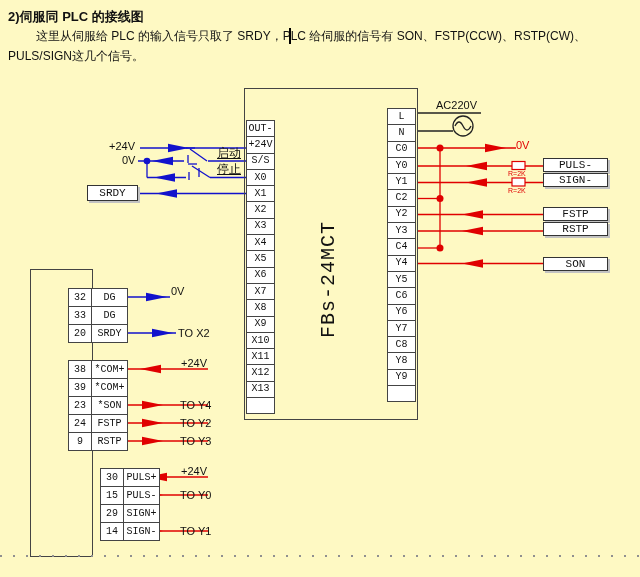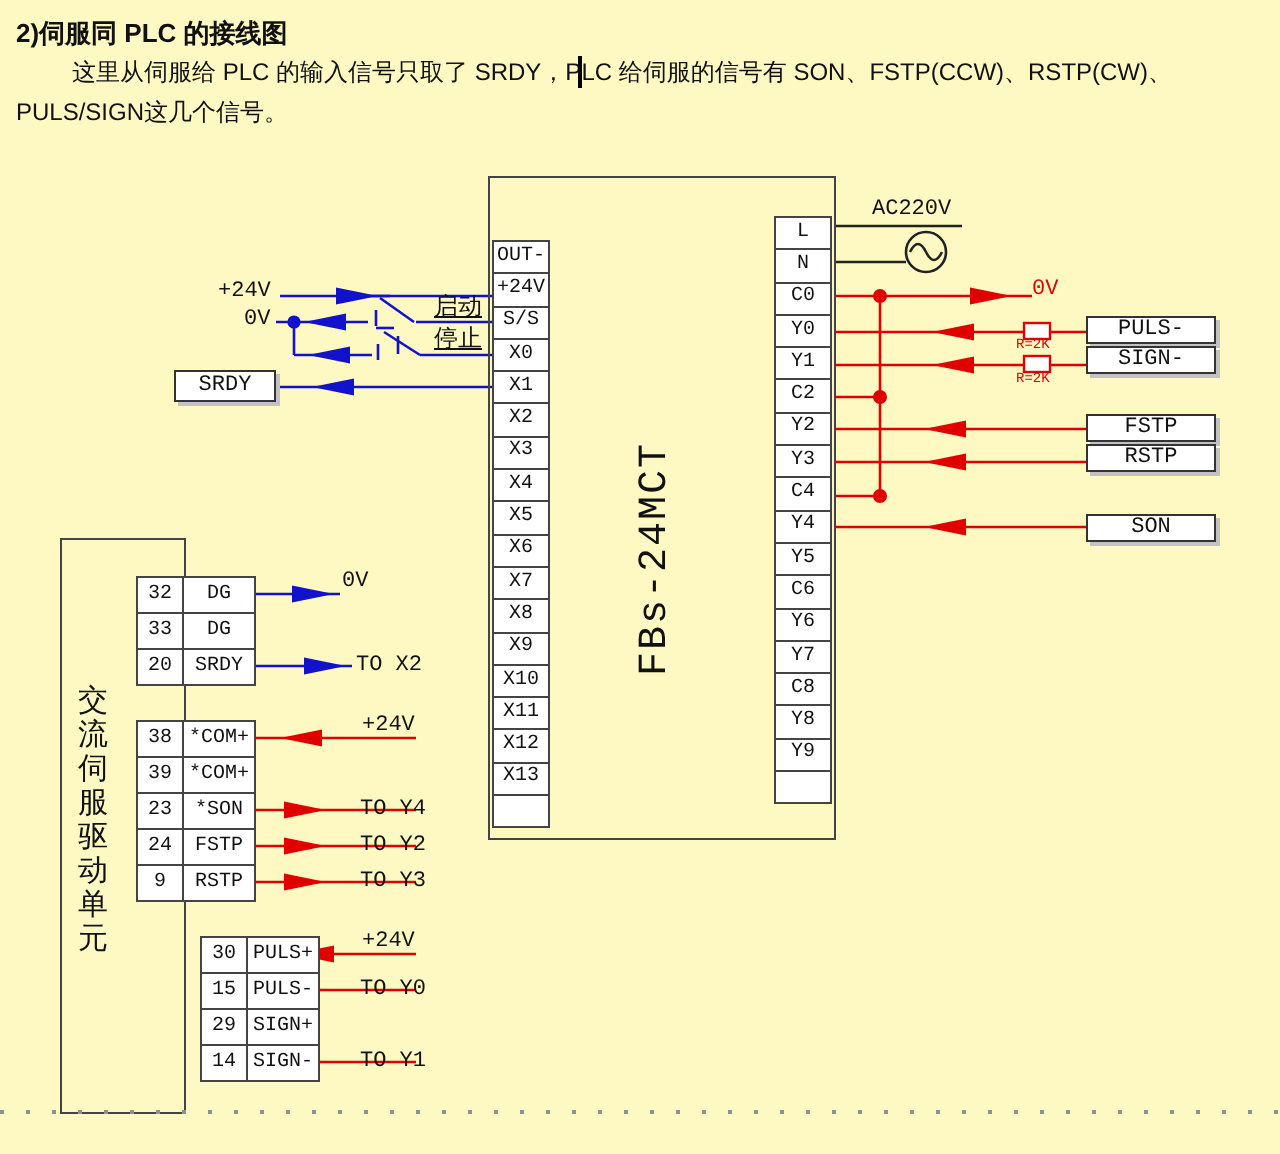--- a/index.html
+++ b/index.html
@@ -2,21 +2,21 @@
 <html><head>
 <meta charset="utf-8">
 <style>
   html,body{margin:0;padding:0;background:#fff;}
   .canvas{position:relative;width:640px;height:577px;background:#fef9c3;overflow:hidden;
           font-family:"Liberation Sans","DejaVu Sans",sans-serif;color:#111;}
   .abs{position:absolute;}
   .doc-title{font-size:13px;font-weight:bold;white-space:nowrap;}
   .doc-body{font-size:12px;white-space:nowrap;}
   .caret{width:2px;height:16px;background:#000;}
-  .lbl{position:absolute;font-family:Liberation Mono, monospace;
+  .lbl{position:absolute;font-family:Liberation Sans, sans-serif;
        font-size:11px;color:#111;white-space:nowrap;line-height:11px;}
   .lbl.red{color:#e00000;}
   .lbl.tiny{font-size:7px;line-height:7px;color:#e00000;}
   .cjk{font-size:12px;line-height:12px;font-family:"Liberation Sans",sans-serif;text-decoration:underline;}
   .outline{position:absolute;border:1px solid #444;background:transparent;}
   .tstrip{position:absolute;display:flex;flex-direction:column;}
   .tcell{box-sizing:border-box;height:17.3px;margin-top:-1px;border:1px solid #444;background:#fff;
          display:flex;align-items:center;justify-content:center;
          font-family:"Liberation Mono","DejaVu Sans Mono",monospace;font-size:10px;line-height:10px;}
   .tcell:first-child{margin-top:0;}
@@ -175,21 +175,20 @@
     <div class="tcell">C6</div>
     <div class="tcell">Y6</div>
     <div class="tcell">Y7</div>
     <div class="tcell">C8</div>
     <div class="tcell">Y8</div>
     <div class="tcell">Y9</div>
     <div class="tcell"></div>
   </div>
 
   <div class="outline" style="left:30px;top:269px;width:61px;height:286px;"></div>
-  <div class="vtext" style="left:38px;top:342px;">交流伺服驱动单元</div>
 
   <div class="abs" style="left:68px;top:288px;">
     <div class="srow">
       <div class="scell pin">32</div>
       <div class="scell name">DG</div>
     </div>
     <div class="srow">
       <div class="scell pin">33</div>
       <div class="scell name">DG</div>
     </div>

